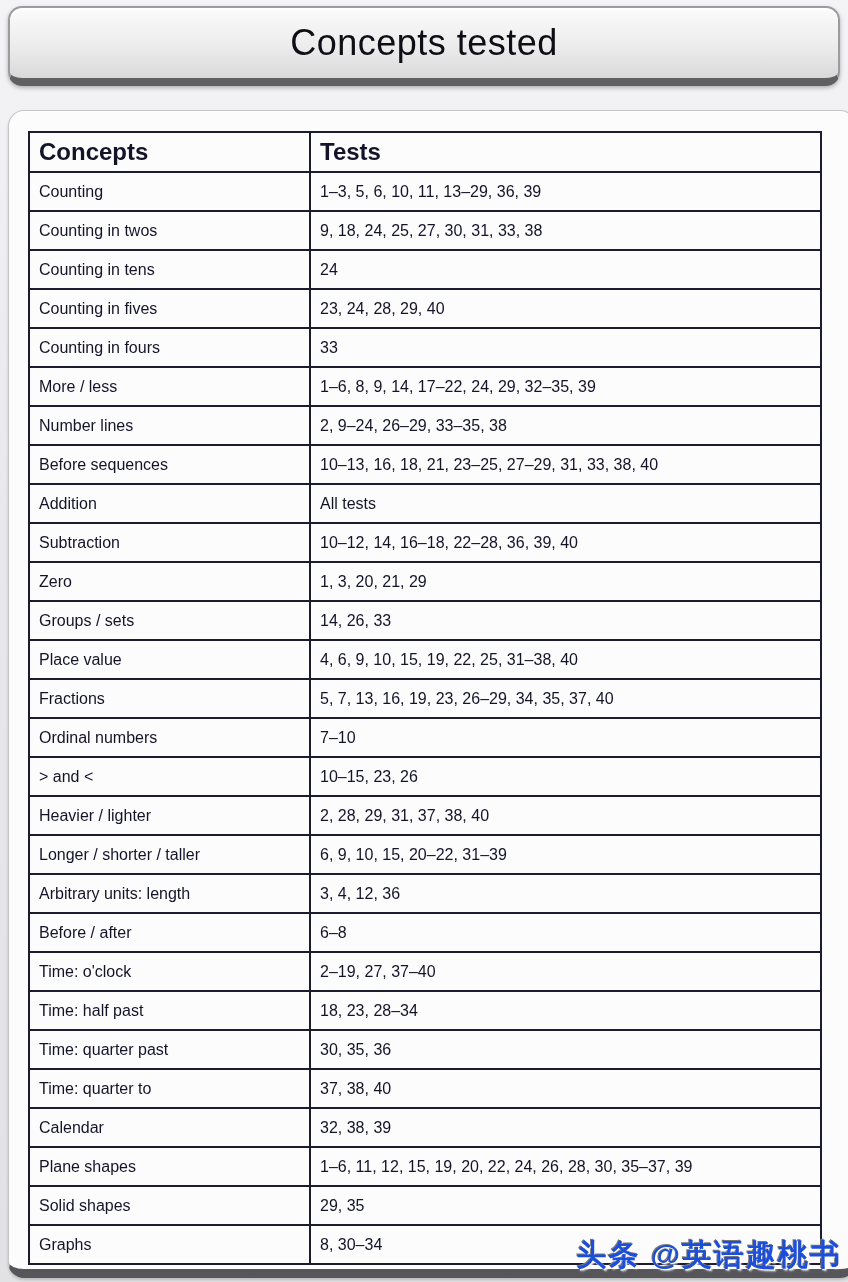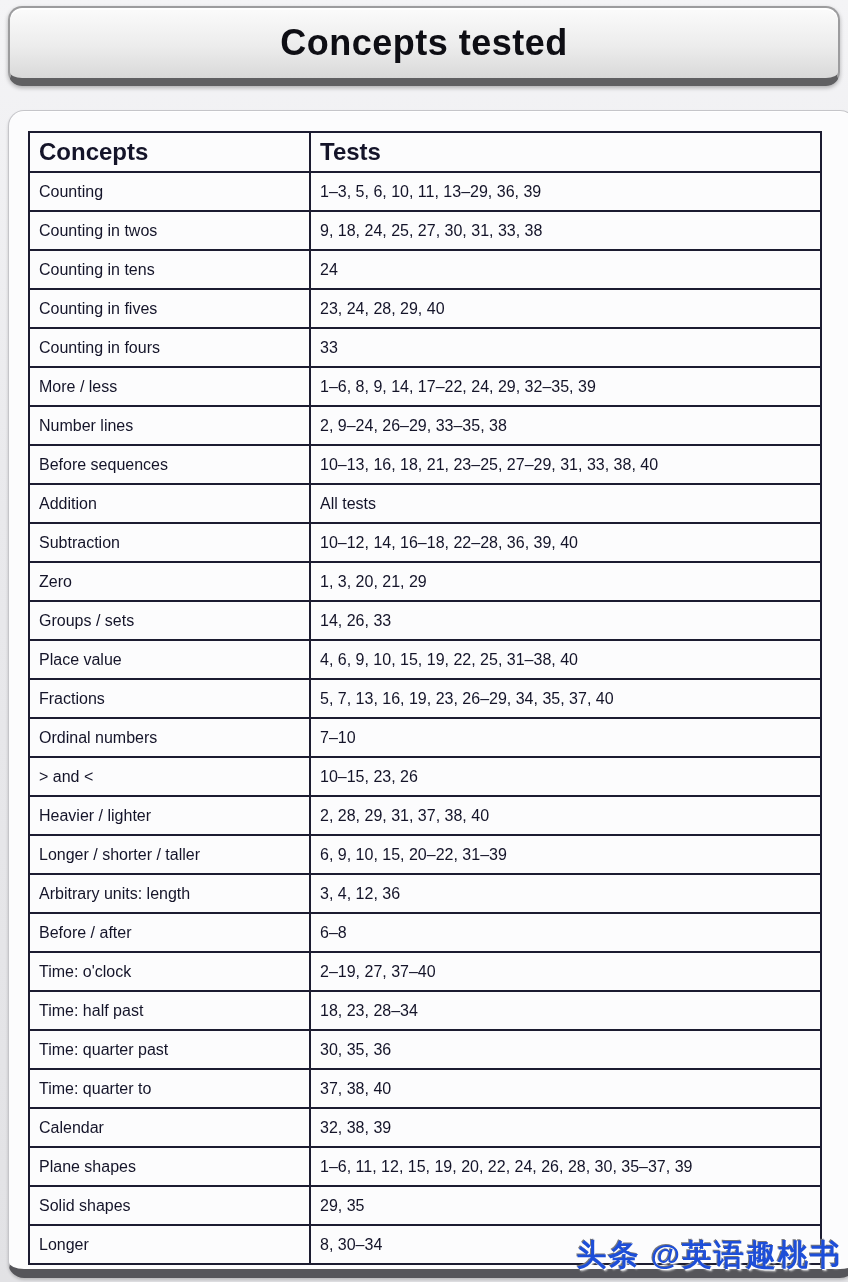--- a/index.html
+++ b/index.html
@@ -18,21 +18,21 @@
     background: linear-gradient(180deg, #fbfbfb 0%, #ececec 55%, #d9d9d9 100%);
     border: 2px solid #9c9c9e;
     border-bottom: 8px solid #606062;
     border-radius: 14px;
     box-shadow: 0 2px 4px rgba(0,0,0,0.28), inset 0 2px 0 #ffffff;
     display: flex; align-items: center; justify-content: center;
   }
   .banner h1 {
     margin: 0;
     font-size: 36px;
-    font-weight: bold;
+    font-weight: normal;
     color: #0e0e14;
     letter-spacing: 0.5px;
   }
 
   
   .card {
     position: absolute;
     left: 8px; top: 110px; width: 828px; height: 1158px;
     background: #fcfcfd;
     border: 1px solid #c5c5c9;
@@ -203,20 +203,20 @@
         </tr>
         <tr>
           <td>Plane shapes</td>
           <td>1–6, 11, 12, 15, 19, 20, 22, 24, 26, 28, 30, 35–37, 39</td>
         </tr>
         <tr>
           <td>Solid shapes</td>
           <td>29, 35</td>
         </tr>
         <tr>
-          <td>Longer</td>
+          <td>Graphs</td>
           <td>8, 30–34</td>
         </tr>
       </tbody>
   </table>
 </div>
 
 <div class="watermark">头条 @英语趣桃书</div>
 
 </body></html>

